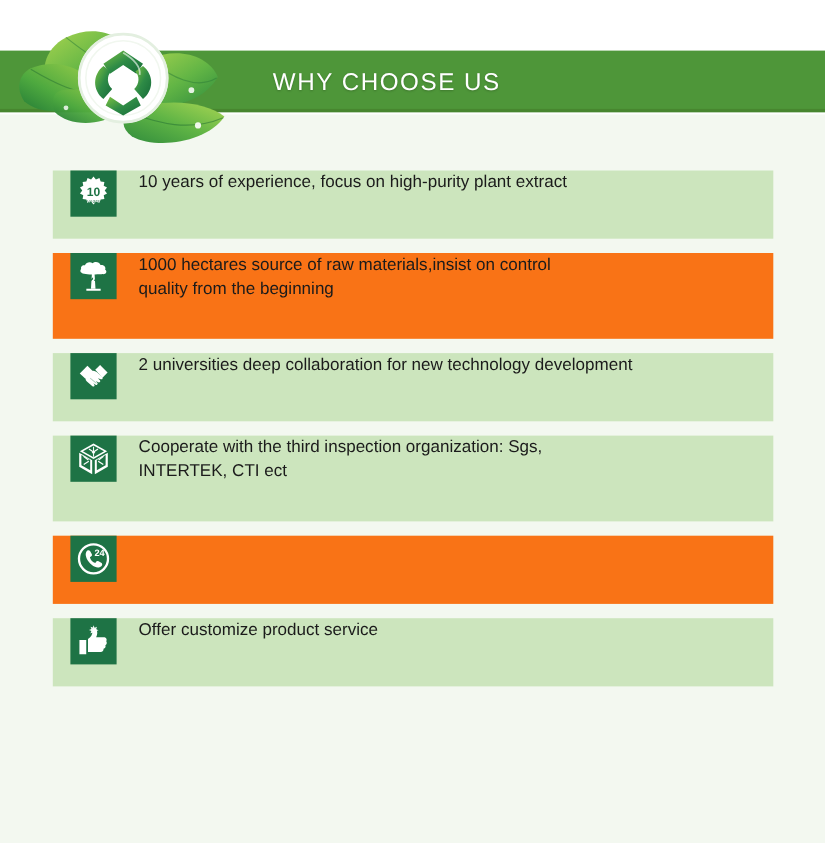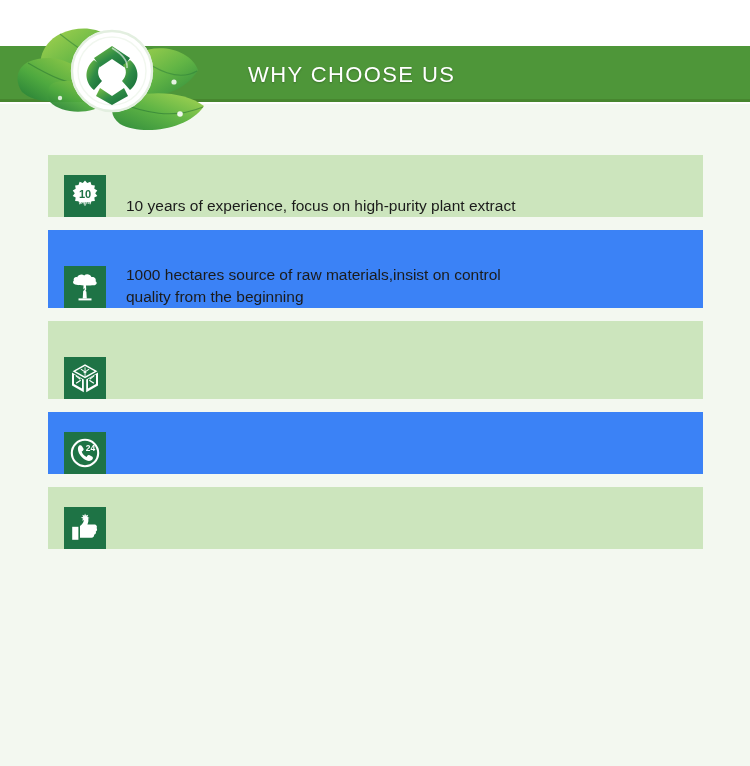--- a/index.html
+++ b/index.html
@@ -63,25 +63,25 @@
   
   .list {
     position: absolute;
     left: 48px; top: 155px;
     width: 655px;
   }
   .row {
     position: relative;
     width: 655px;
     display: flex;
-    align-items: flex-end;
+    align-items: flex-start;
     margin-bottom: 13px;
   }
   .row.tone-a { background: #cce5bd; }
-  .row.tone-b { background: #3b82f6; }
+  .row.tone-b { background: #f97316; }
   .row.h1 { height: 62px; }
   .row.h2 { height: 78px; }
 
   
   .icon-tile {
     flex: 0 0 auto;
     width: 42px; height: 42px;
     margin-left: 16px;
     background: #1e7345;
     position: relative;
@@ -187,20 +187,31 @@
         <path fill="#ffffff" d="M14.6 13 h2.3 l0.9 14.4 h-4.1 Z"></path>
         <path fill="#ffffff" d="M9.5 27.4 h13 v2 h-13 Z"></path>
         <path fill="#1e7345" d="M15.6 17 l-3.4 3.2 0.9 0.9 2.5-2.3 z"></path>
         <path fill="#1e7345" d="M16.4 19.8 l3.2-3.0 0.9 0.9 -3.1 3.0 z"></path>
       </svg>
     </div>
     <div class="row-text">1000 hectares source of raw materials,insist on control
 quality from the beginning</div>
   </div>
 
+  <div class="row tone-a h1">
+    <div class="icon-tile">
+      <svg width="32" height="32" viewBox="0 0 32 32">
+        <path fill="#ffffff" d="M3.5 13.5 L10.5 6.6 l4.8 4.6 -6.6 7.2 Z"></path>
+        <path fill="#ffffff" d="M28.8 12.6 L22 5.8 l-4.4 4.4 6.6 7.2 Z"></path>
+        <path fill="#ffffff" d="M12.4 12.2 c2.4-1.6 4.6-1.6 6.8 0.2 l4.6 4.0 c1.2 1.1 0.3 2.9 -1.2 2.4 l-2.6-1.0 1.8 1.8 c1.0 1.0 -0.2 2.6 -1.5 2.0 l-2.2-1.2 1.4 1.6 c0.9 1.0 -0.4 2.4 -1.6 1.7 l-2.0-1.2 0.9 1.2 c0.8 1.1 -0.7 2.3 -1.8 1.4 l-5.0-4.2 c-1.6-1.4 -1.6-3.4 -0.2-5.0 Z"></path>
+        <path fill="#1e7345" opacity="0.35" d="M13.2 17.4 l5.8 4.8 -0.5 0.6 -5.8-4.8 Z"></path>
+      </svg>
+    </div>
+    <div class="row-text">2 universities deep collaboration for new technology development</div>
+  </div>
 
 
   <div class="row tone-a h2">
     <div class="icon-tile">
       <svg width="32" height="32" viewBox="0 0 32 32">
         <path fill="#ffffff" d="M16 2.2 L28.4 9.2 L16 16.2 L3.6 9.2 Z"></path>
         <path fill="#ffffff" d="M3.0 10.6 L14.8 17.4 L14.8 30.2 L3.0 23.4 Z"></path>
         <path fill="#ffffff" d="M29.0 10.6 L17.2 17.4 L17.2 30.2 L29.0 23.4 Z"></path>
         <path fill="#1e7345" d="M16 4.0 L25.6 9.3 L16 14.6 L6.4 9.3 Z"></path>
         <path fill="#1e7345" d="M5.0 12.6 L13.0 17.2 L13.0 26.6 L5.0 22.0 Z"></path>
@@ -208,35 +219,38 @@
         <path fill="#ffffff" d="M16 5.6 L22.6 9.3 L16 13.0 L9.4 9.3 Z" opacity="0.0"></path>
         <path fill="#ffffff" d="M15.6 5.2 h0.9 v9.0 h-0.9 Z"></path>
         <path fill="#ffffff" d="M11.6 7.6 l0.6-0.8 5.4 3.6 -0.6 0.8 Z"></path>
         <path fill="#ffffff" d="M20.4 7.6 l-0.6-0.8 -5.4 3.6 0.6 0.8 Z"></path>
         <path fill="#ffffff" d="M6.6 14.2 l0.7-0.8 4.4 3.4 -0.7 0.9 Z"></path>
         <path fill="#ffffff" d="M6.8 20.8 l4.6-3.0 0.6 0.9 -4.6 3.0 Z"></path>
         <path fill="#ffffff" d="M25.4 14.2 l-0.7-0.8 -4.4 3.4 0.7 0.9 Z"></path>
         <path fill="#ffffff" d="M25.2 20.8 l-4.6-3.0 -0.6 0.9 4.6 3.0 Z"></path>
       </svg>
     </div>
+    <div class="row-text">Cooperate with the third inspection organization: Sgs,
+INTERTEK, CTI ect</div>
   </div>
 
   <div class="row tone-b h1">
     <div class="icon-tile">
       <svg width="32" height="32" viewBox="0 0 32 32">
         <circle cx="16" cy="16" r="13.2" fill="none" stroke="#ffffff" stroke-width="2.1"></circle>
         <path fill="#ffffff" d="M10.2 8.6 c1.0-0.7 2.2-0.5 2.8 0.6 l1.4 2.4 c0.5 0.9 0.2 1.8 -0.7 2.3 l-1.0 0.6 c0.6 2.4 2.6 4.6 5.0 5.4 l0.5-1.0 c0.5-0.9 1.5-1.2 2.4-0.7 l2.4 1.4 c1.0 0.6 1.2 1.8 0.5 2.7 -1.4 1.8 -3.9 2.1 -6.2 1.0 -4.2-2.0 -7.6-6.0 -8.3-10.3 -0.3-2.0 0.3-3.6 1.2-4.4 Z"></path>
         <text x="21.5" y="13.6" text-anchor="middle" font-family="Liberation Sans, sans-serif" font-size="8.4" font-weight="bold" fill="#ffffff">24</text>
       </svg>
     </div>
   </div>
 
   <div class="row tone-a h1">
     <div class="icon-tile">
       <svg width="32" height="32" viewBox="0 0 32 32">
         <path fill="#ffffff" d="M3.2 14.8 h6.2 v13.0 H3.2 Z"></path>
         <path fill="#ffffff" d="M11.0 14.0 c2.6-1.6 4.2-4.2 4.0-7.4 0.1-2.2 3.2-2.6 4.0-0.6 0.8 2.0 0.4 4.4 -0.6 6.4 h6.8 c2.2 0 3.4 1.8 2.4 3.6 0.9 1.3 0.5 2.9 -0.8 3.6 0.6 1.4 -0.2 2.9 -1.7 3.2 0.3 1.6 -0.9 2.9 -2.6 2.9 H11.0 Z"></path>
         <path fill="#ffffff" d="M16.0 1.4 l1.0 2.2 2.2-0.9 -0.8 2.3 2.2 1.0 -2.3 0.8 0.9 2.2 -2.2-0.9 -0.9 2.0 -0.8-2.1 -2.1 0.8 0.8-2.2 -2.1-0.9 2.2-0.9 -0.8-2.1 2.1 0.8 Z" opacity="0.95"></path>
       </svg>
     </div>
+    <div class="row-text">Offer customize product service</div>
   </div>
 
 </div>
 
 </body></html>

